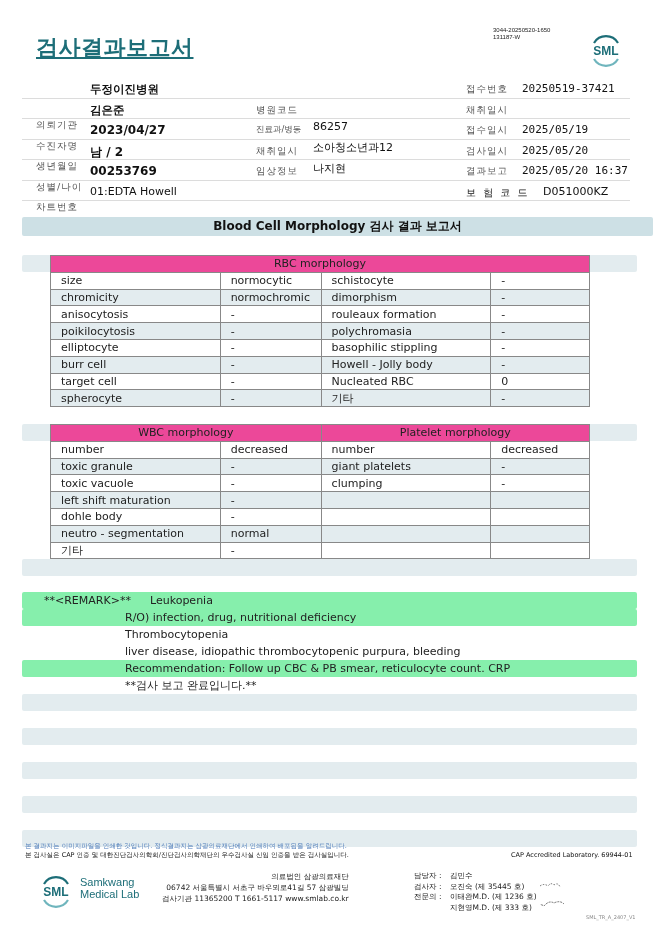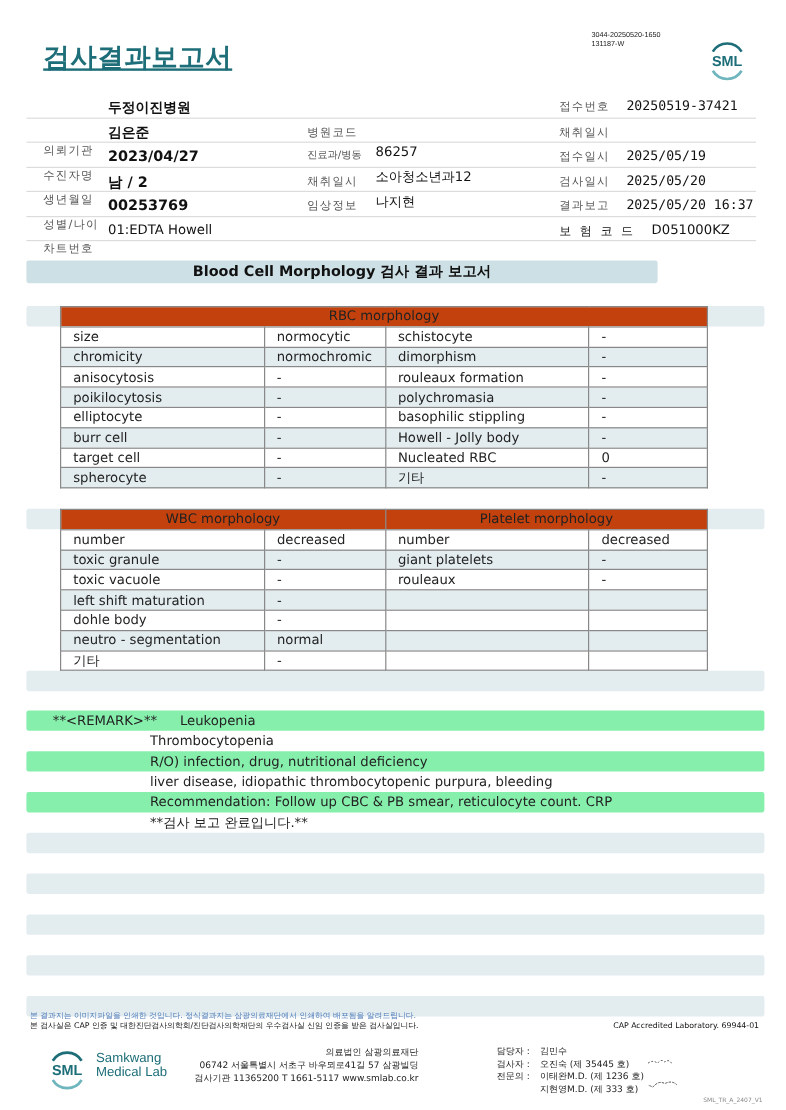--- a/index.html
+++ b/index.html
@@ -14,28 +14,28 @@
   .info-row { position: relative; height: 20.5px; border-bottom: 1px solid #dcdcdc; font-size: 11px; }
   .info-row span { position: absolute; top: 4px; white-space: nowrap; }
   .lbl { color: #555; font-size: 9.5px; letter-spacing: 1px; top: 5px !important; }
   .val { color: #111; }
   .val.bold { font-weight: bold; font-size: 12px; }
   .c1l { left: 14px; margin-top: 36px; } .c1v { left: 68px; }
   .c2l { left: 234px; } .c2v { left: 291px; margin-top: 17px; }
   .c3l { left: 444px; } .c3v { left: 500px; font-family: "DejaVu Sans Mono","Liberation Mono", monospace; font-size: 11px; }
 
   .stripe { position: absolute; left: 22px; width: 615px; height: 17px; background: #e3ecef; border-radius: 2px; }
-  .section-band { position: absolute; left: 22px; top: 217px; width: 526px; height: 19px; background: #cde0e5; border-radius: 2px; text-align: center; font-size: 12px; font-weight: bold; line-height: 19px; color: #111; }
+  .section-band { position: absolute; left: 22px; top: 217px; width: 631px; height: 19px; background: #cde0e5; border-radius: 2px; text-align: center; font-size: 12px; font-weight: bold; line-height: 19px; color: #111; }
 
   table.morph { position: absolute; left: 50px; border-collapse: collapse; font-size: 11px; font-family: "DejaVu Sans", sans-serif; }
   table.morph td, table.morph th { border: 1px solid #888; height: 16.8px; padding: 0 0 0 10px; white-space: nowrap; font-weight: normal; color: #222; }
   table.morph th { text-align: center; padding: 0; }
   table.morph tr:nth-child(odd) td, table.morph tr:nth-child(odd) th { background: #e3ecef; }
   table.morph tr:nth-child(even) td { background: #ffffff; }
-  table.morph tr.hdr th { background: #c2410c; }
+  table.morph tr.hdr th { background: #ec4899; }
 
   .remark { position: absolute; left: 22px; top: 592px; width: 615px; font-size: 11px; color: #222; }
   .remark-line { height: 17px; line-height: 17px; position: relative; }
   .remark-line.shade { background: #86efac; border-radius: 2px; }
   .remark-tag { position: absolute; left: 22px; }
   .remark-text { position: absolute; left: 103px; white-space: nowrap; }
 
   .notice1 { position: absolute; left: 25px; top: 842px; font-size: 6.5px; color: #4a79b8; white-space: nowrap; }
   .notice2 { position: absolute; left: 25px; top: 851px; font-size: 6.5px; color: #111; white-space: nowrap; }
   .cap { position: absolute; left: 511px; top: 851px; font-size: 6.5px; color: #111; white-space: nowrap; }
@@ -204,21 +204,21 @@
       </tr>
   <tr>
         <td>toxic granule</td>
         <td>-</td>
         <td>giant platelets</td>
         <td>-</td>
       </tr>
   <tr>
         <td>toxic vacuole</td>
         <td>-</td>
-        <td>rouleaux</td>
+        <td>clumping</td>
         <td>-</td>
       </tr>
   <tr>
         <td>left shift maturation</td>
         <td>-</td>
         <td></td>
         <td></td>
       </tr>
   <tr>
         <td>dohle body</td>
@@ -239,25 +239,25 @@
         <td></td>
       </tr>
 </tbody>
   </table>
 
 <div class="remark">
   <div class="remark-line shade">
     <span class="remark-tag">**&lt;REMARK&gt;**</span>
     <span class="remark-text" style="left:128px">Leukopenia</span>
   </div>
+  <div class="remark-line shade">
+      <span class="remark-text">R/O) infection, drug, nutritional deficiency</span>
+    </div>
   <div class="remark-line">
       <span class="remark-text">Thrombocytopenia</span>
-    </div>
-  <div class="remark-line shade">
-      <span class="remark-text">R/O) infection, drug, nutritional deficiency</span>
     </div>
   <div class="remark-line">
       <span class="remark-text">liver disease, idiopathic thrombocytopenic purpura, bleeding</span>
     </div>
   <div class="remark-line shade">
       <span class="remark-text">Recommendation: Follow up CBC &amp; PB smear, reticulocyte count. CRP</span>
     </div>
   <div class="remark-line">
       <span class="remark-text">**검사 보고 완료입니다.**</span>
     </div>

